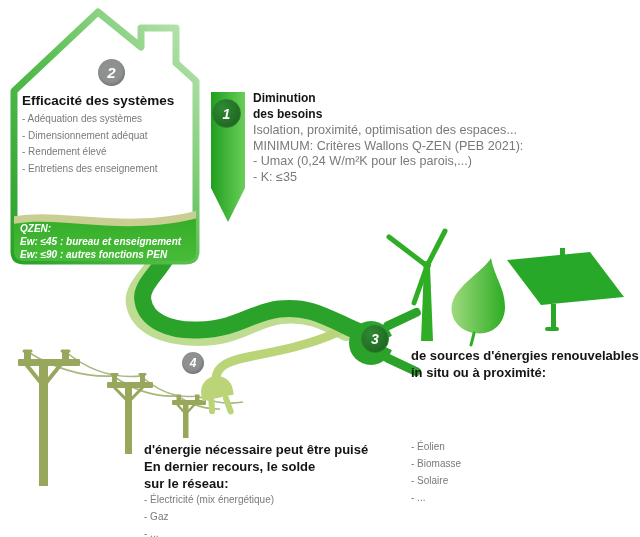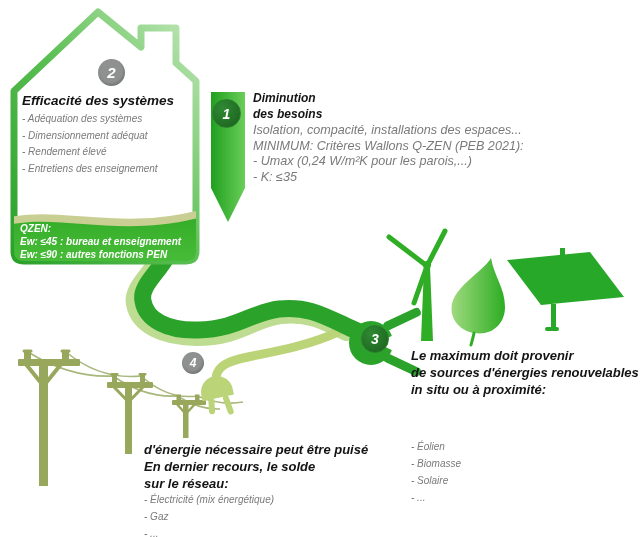--- a/index.html
+++ b/index.html
@@ -1,21 +1,21 @@
 <!DOCTYPE html>
 <html><head>
 <meta charset="utf-8">
 <style>
   html,body{margin:0;padding:0;background:#fff;}
   #stage{
     position:relative;width:640px;height:537px;background:#fff;overflow:hidden;
     font-family:"Liberation Sans",sans-serif;
   }
   #stage svg{position:absolute;left:0;top:0;}
-  .txt{position:absolute;font-style:italic;}
+  .txt{position:absolute;}
   .t-head{font-weight:bold;font-size:13.5px;line-height:16.5px;color:#141414;white-space:nowrap;}
   .t-item{font-size:10px;line-height:16.6px;color:#7a7a7a;white-space:nowrap;}
   .t-head span,.t-item span{display:block;}
   .badge{
     position:absolute;border-radius:50%;color:#fff;
     display:flex;align-items:center;justify-content:center;
     font-style:italic;font-weight:bold;
   }
   .badge.gray{background:#8f9191;box-shadow:inset -1px -2px 3px rgba(0,0,0,.18);}
   .badge.green{background:radial-gradient(circle at 35% 30%,#2e8a32,#1b5e1e);border:1px solid #2c7d2f;}
@@ -145,28 +145,27 @@
     <span>QZEN:</span>
     <span>Ew: ≤45 : bureau et enseignement</span>
     <span>Ew: ≤90 : autres fonctions PEN</span>
   </div>
 
   <div class="txt t-head" style="left:253px;top:91px;font-size:12px;line-height:15.5px;">
     <span>Diminution</span>
     <span>des besoins</span>
   </div>
   <div class="txt t-item" style="left:253px;top:123px;font-size:12.6px;line-height:15.5px;">
-    <span>Isolation, compacité, installations des espaces...</span>
+    <span>Isolation, proximité, optimisation des espaces...</span>
     <span>MINIMUM: Critères Wallons Q-ZEN (PEB 2021):</span>
     <span>- Umax (0,24 W/m²K pour les parois,...)</span>
     <span>- K: ≤35</span>
   </div>
 
   <div class="txt t-head" style="left:411px;top:347px;font-size:13px;line-height:17px;">
-    <span>Le maximum doit provenir</span>
     <span>de sources d'énergies renouvelables</span>
     <span>in situ ou à proximité:</span>
   </div>
   <div class="txt t-item" style="left:411px;top:398px;line-height:17px;margin-top:40px;">
     <span>- Éolien</span>
     <span>- Biomasse</span>
     <span>- Solaire</span>
     <span>- ...</span>
   </div>
 

